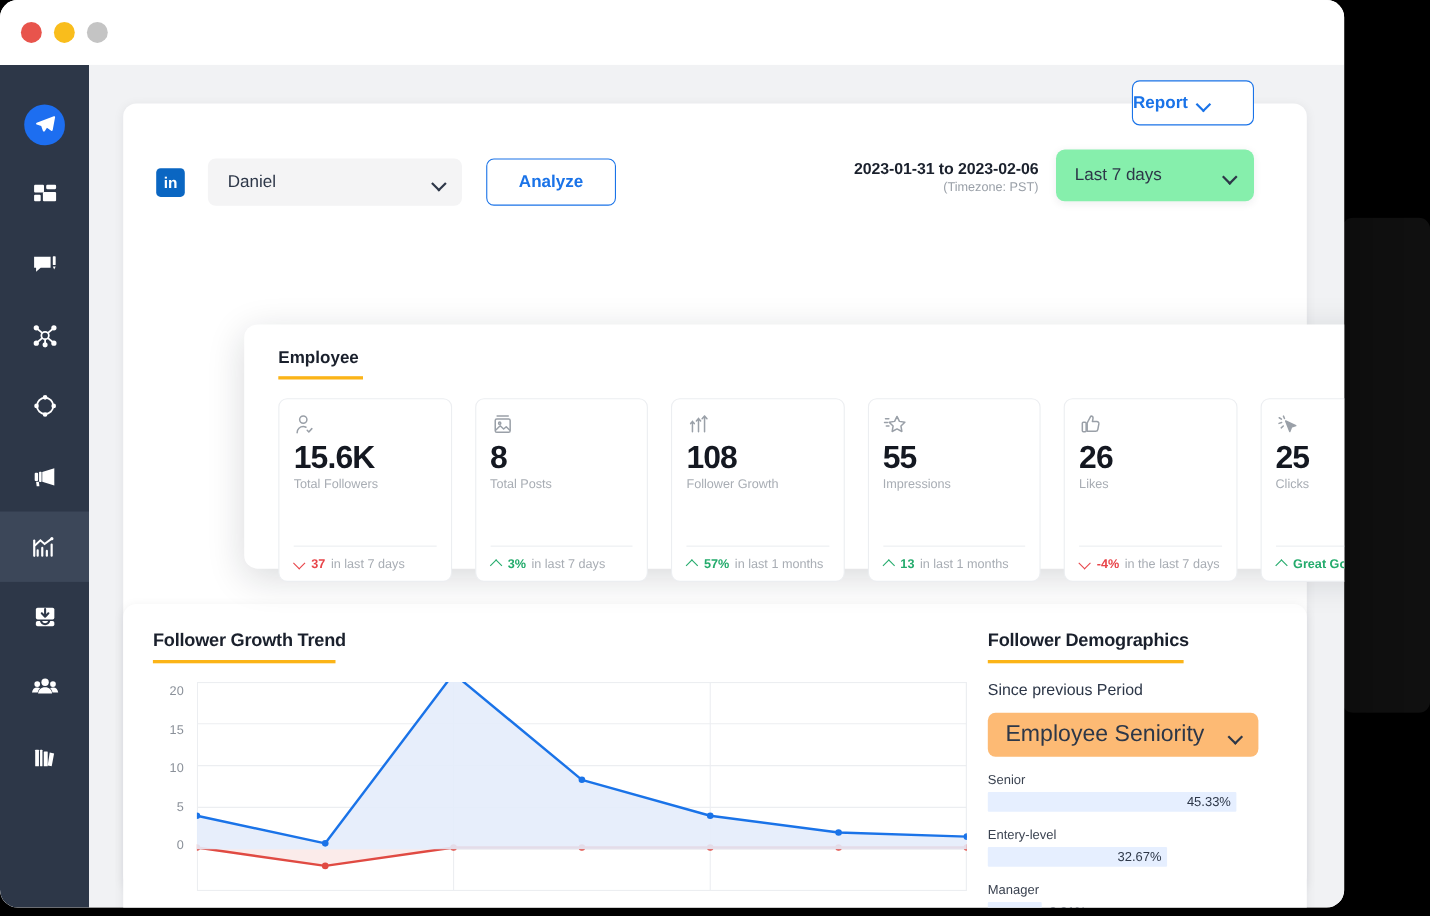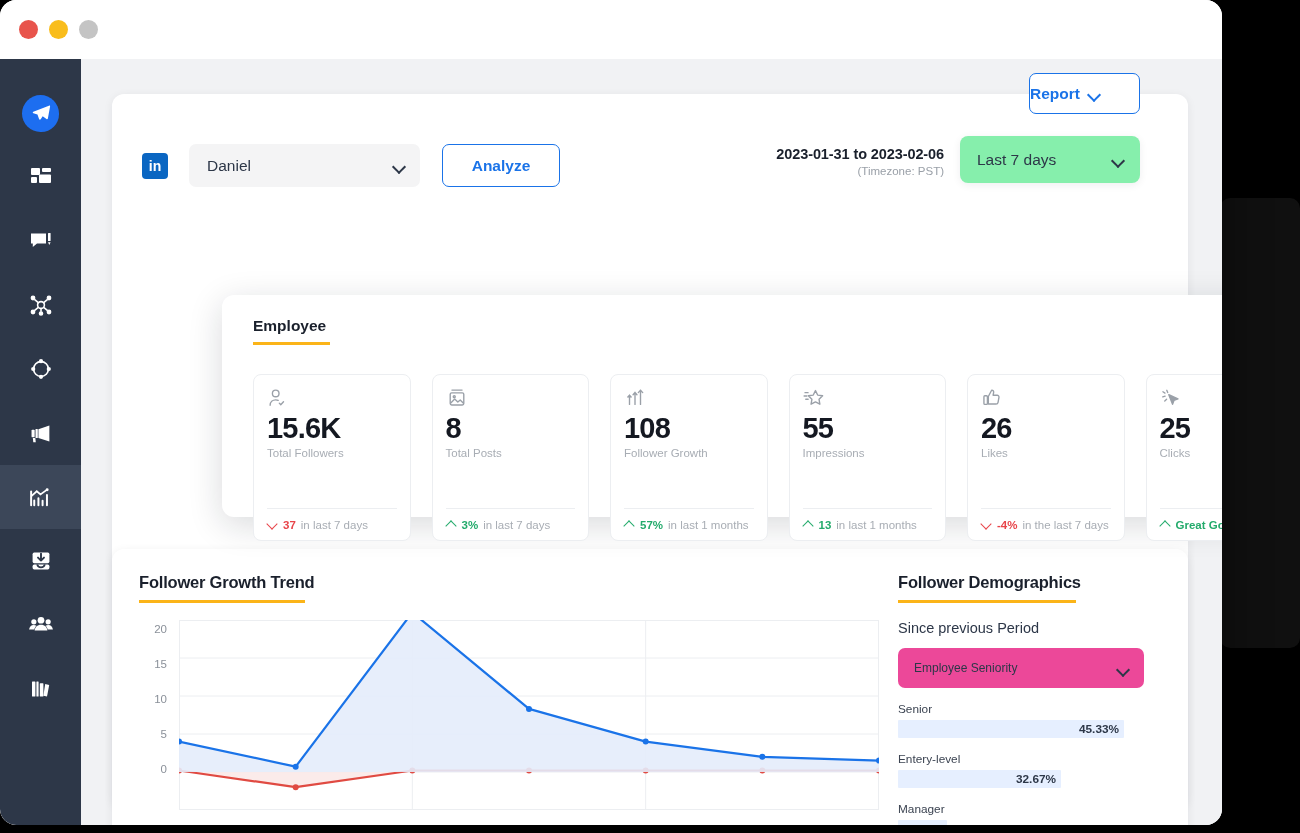--- a/index.html
+++ b/index.html
@@ -147,21 +147,20 @@
   .ov-title { font-size: 15.5px; font-weight: 700; color: #1a202c; display: inline-block; }
   .ov-underline { width: 77px; height: 2.6px; background: #fbb418; margin-top: 7px; }
 
   .stat-grid { display: flex; gap: 21px; margin-top: 17px; }
   .stat-card {
     width: 159px; height: 167px;
     border: 1px solid #eceef1; border-radius: 8px;
     padding: 12px 13px 0 13px;
     position: relative;
     background: #fff;
-    margin-top: 12px;
   }
   .stat-icon { height: 23px; color: #9aa0a8; }
   .stat-val {
     font-size: 29px; font-weight: 700; color: #141821;
     letter-spacing: -0.8px; margin-top: 3px; line-height: 1.05;
   }
   .stat-label { font-size: 11.5px; color: #a8adb4; margin-top: 4px; }
   .stat-sep {
     position: absolute; left: 13px; right: 13px; bottom: 31px;
     height: 1px; background: #eceef1;
@@ -199,32 +198,31 @@
     text-align: right; width: 28px; transform: translateY(-50%);
   }
 
   
   .demo {
     position: absolute; left: 786px; top: 24px; width: 250px;
   }
   .demo-sub { font-size: 14.5px; color: #2d3748; margin-top: 17px; }
   .demo-select {
     margin-top: 12px; width: 246px; height: 40px;
-    background: #ec4899; border-radius: 7px;
+    background: #fdba74; border-radius: 7px;
     display: flex; align-items: center; justify-content: space-between;
     padding: 0 15px 0 16px;
-    font-size: 12px; color: #2d3748; cursor: pointer;
+    font-size: 21px; color: #2d3748; cursor: pointer;
   }
   .demo-row { margin-top: 14px; }
   .demo-name { font-size: 11.8px; color: #3b4351; margin-bottom: 4px; }
   .demo-bar {
     height: 18px; background: #e6efff; border-radius: 1px;
     position: relative; display: flex; align-items: center; justify-content: flex-end;
     padding-right: 5px;
-    font-weight: bold;
   }
   .demo-pct {
     font-size: 11.8px; color: #2d3748; white-space: nowrap;
   }
   .demo-pct.outside {
     position: absolute; left: calc(100% + 7px);
   }
 
   
   .noise {

